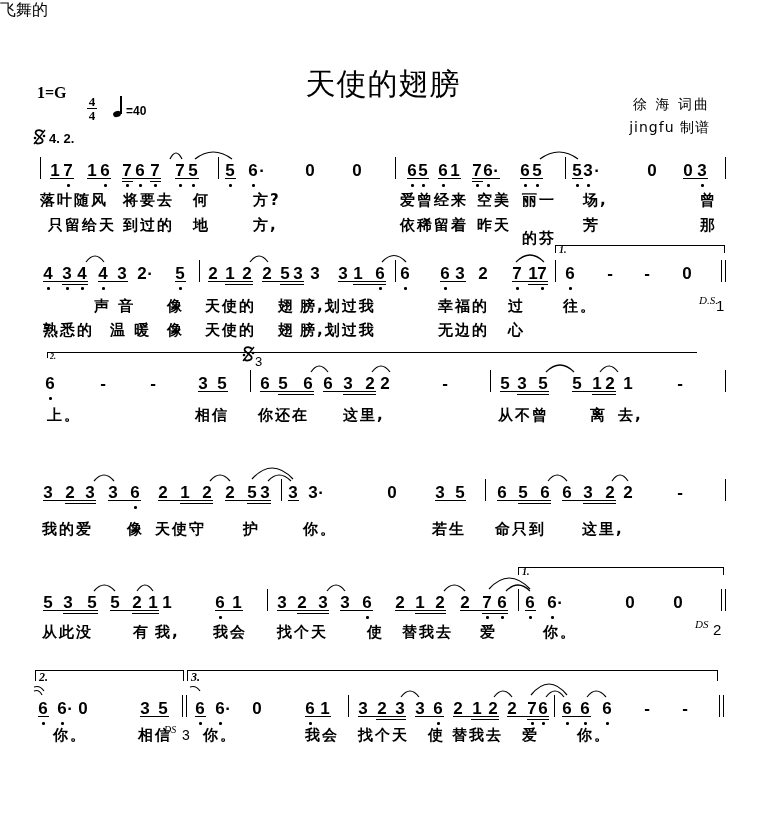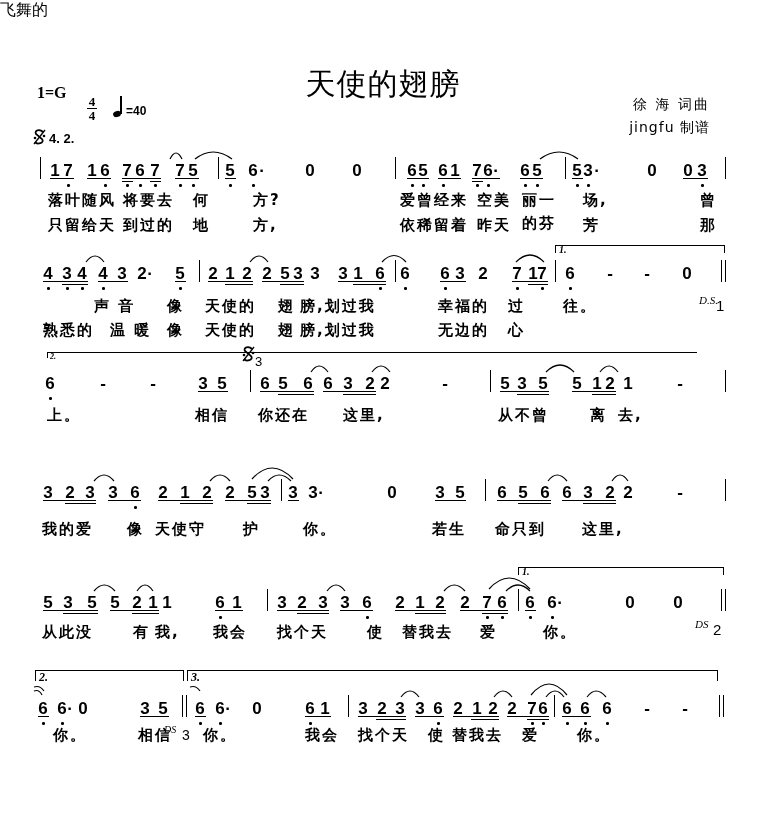--- a/index.html
+++ b/index.html
@@ -110,36 +110,36 @@
     <div class="ul" style="left:175px;width:24px"></div>
     <div class="ul" style="left:225px;width:11px"></div>
     <div class="ul" style="left:407px;width:22px"></div>
     <div class="ul" style="left:438px;width:23px"></div>
     <div class="ul" style="left:472px;width:28px"></div>
     <div class="ul d" style="left:472px;width:11px"></div>
     <div class="ul" style="left:520px;width:23px"></div>
     <div class="ul" style="left:572px;width:11px"></div>
     <div class="ul" style="left:683px;width:25px"></div>
   </div>
-  <span class="lyr" style="left:48px;top:191px">落叶随风</span>
+  <span class="lyr" style="left:40px;top:191px">落叶随风</span>
   <span class="lyr" style="left:123px;top:191px">将要去</span>
   <span class="lyr" style="left:193px;top:191px">何</span>
   <span class="lyr" style="left:253px;top:191px">方?</span>
   <span class="lyr" style="left:400px;top:191px">爱曾经来</span>
   <span class="lyr" style="left:477px;top:191px">空美</span>
   <span class="lyr" style="left:522px;top:191px">丽一</span>
   <span class="lyr" style="left:583px;top:191px">场,</span>
   <span class="lyr" style="left:700px;top:191px">曾</span>
   <span class="lyr" style="left:48px;top:216px">只留给天</span>
   <span class="lyr" style="left:123px;top:216px">到过的</span>
   <span class="lyr" style="left:193px;top:216px">地</span>
   <span class="lyr" style="left:253px;top:216px">方,</span>
   <span class="lyr" style="left:400px;top:216px">依稀留着</span>
   <span class="lyr" style="left:477px;top:216px">昨天</span>
-  <span class="lyr" style="left:522px;top:214px">的芬</span>
+  <span class="lyr" style="left:522px;top:229px">的芬</span>
   <span class="lyr" style="left:583px;top:216px">芳</span>
   <span class="lyr" style="left:700px;top:216px">那</span>
 
   
   <div class="volta l r" style="left:555px;top:245px;width:170px;height:8px"></div>
   <div class="vlabel" style="left:559px;top:244px">1.</div>
   <div class="staff" style="top:264px;">
     <svg class="slurs">
       <path d="M86 14 Q95 2 104 14"></path>
       <path d="M250 14 Q259 2 268 14"></path>

